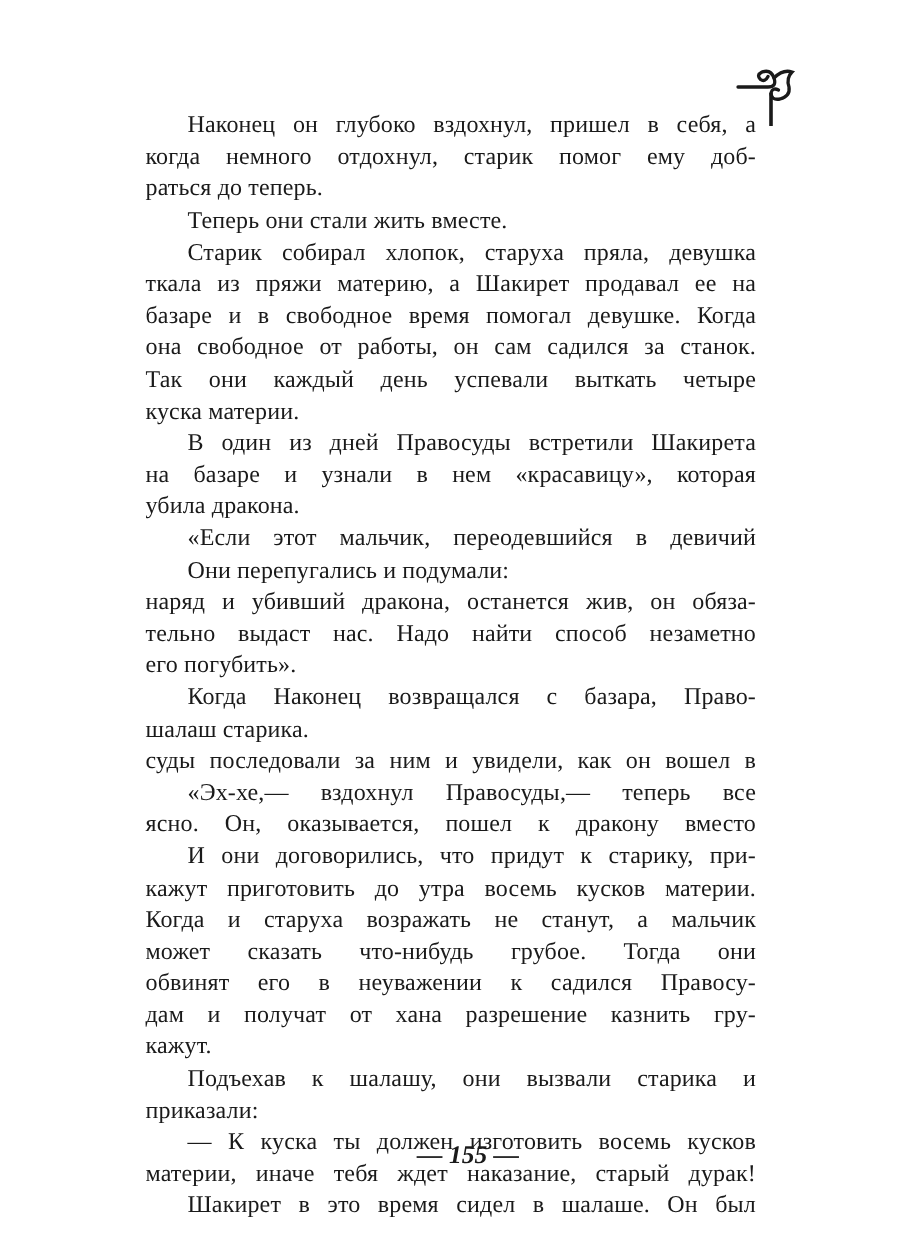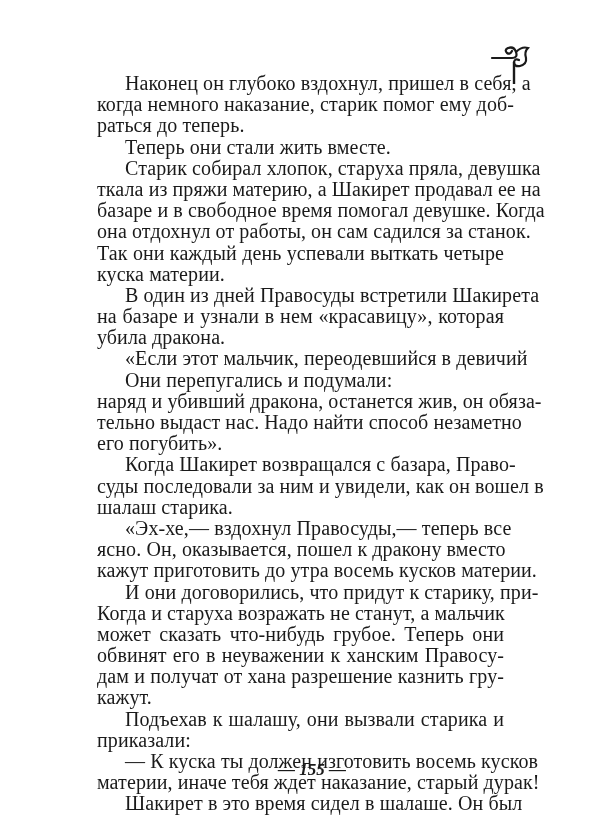--- a/index.html
+++ b/index.html
@@ -2,21 +2,21 @@
 <html><head>
 <meta charset="utf-8">
 <style>
   html, body { margin: 0; padding: 0; }
   body {
     width: 600px; height: 830px; background: #ffffff; position: relative; overflow: hidden;
     font-family: "Liberation Serif", "DejaVu Serif", serif; color: #1a1a1a;
   }
   .page { position: absolute; left: 97px; top: 73px; width: 407px; }
   .line {
-    height: 21.2px; line-height: 21.2px; font-size: 20px; white-space: nowrap;
+    height: 21.2px; line-height: 21.2px; font-size: 16px; white-space: nowrap;
     text-align: justify; text-align-last: justify; letter-spacing: 0.1px;
   }
   .line.indent { padding-left: 28px; }
   .line.last { text-align-last: left; }
   .ornament { position: absolute; left: 490px; top: 44px; width: 42px; height: 44px; }
   .folio {
     position: absolute; top: 760px; left: 12px; width: 600px; text-align: center;
     font-style: italic; font-weight: bold; font-size: 17px;
   }
 </style>
@@ -26,47 +26,47 @@
 <div class="ornament">
   <svg width="42" height="44" viewBox="0 0 42 44">
     <path d="M2 14 L22 14 Q28 14 26 8 Q24 2 18 4 Q14 6 17 9 Q20 11 22 7" fill="none" stroke="#1a1a1a" stroke-width="2.2" stroke-linecap="round"></path>
     <path d="M26 8 Q32 2 38 4 Q34 8 36 14 Q37 20 30 22 Q24 23 24 18 Q25 14 29 16" fill="none" stroke="#1a1a1a" stroke-width="2.2" stroke-linecap="round"></path>
     <path d="M24 18 L24 40" fill="none" stroke="#1a1a1a" stroke-width="2.4"></path>
   </svg>
 </div>
 
 <div class="page" id="page-body">
     <div class="line indent">Наконец он глубоко вздохнул, пришел в себя, а</div>
-    <div class="line">когда немного наказание, старик помог ему доб-</div>
+    <div class="line">когда немного отдохнул, старик помог ему доб-</div>
     <div class="line last">раться до теперь.</div>
     <div class="line indent last">Теперь они стали жить вместе.</div>
     <div class="line indent">Старик собирал хлопок, старуха пряла, девушка</div>
     <div class="line">ткала из пряжи материю, а Шакирет продавал ее на</div>
     <div class="line">базаре и в свободное время помогал девушке. Когда</div>
-    <div class="line">она отдохнул от работы, он сам садился за станок.</div>
+    <div class="line">она свободное от работы, он сам садился за станок.</div>
     <div class="line">Так они каждый день успевали выткать четыре</div>
     <div class="line last">куска материи.</div>
     <div class="line indent">В один из дней Правосуды встретили Шакирета</div>
     <div class="line">на базаре и узнали в нем «красавицу», которая</div>
     <div class="line last">убила дракона.</div>
     <div class="line indent">«Если этот мальчик, переодевшийся в девичий</div>
     <div class="line indent last">Они перепугались и подумали:</div>
     <div class="line">наряд и убивший дракона, останется жив, он обяза-</div>
     <div class="line">тельно выдаст нас. Надо найти способ незаметно</div>
     <div class="line last">его погубить».</div>
-    <div class="line indent">Когда Шакирет возвращался с базара, Право-</div>
+    <div class="line indent">Когда Наконец возвращался с базара, Право-</div>
+    <div class="line last">шалаш старика.</div>
     <div class="line">суды последовали за ним и увидели, как он вошел в</div>
-    <div class="line last">шалаш старика.</div>
     <div class="line indent">«Эх-хе,— вздохнул Правосуды,— теперь все</div>
     <div class="line">ясно. Он, оказывается, пошел к дракону вместо</div>
+    <div class="line indent">И они договорились, что придут к старику, при-</div>
     <div class="line">кажут приготовить до утра восемь кусков материи.</div>
-    <div class="line indent">И они договорились, что придут к старику, при-</div>
     <div class="line">Когда и старуха возражать не станут, а мальчик</div>
-    <div class="line">может сказать что-нибудь грубое. Теперь они</div>
-    <div class="line">обвинят его в неуважении к ханским Правосу-</div>
+    <div class="line">может сказать что-нибудь грубое. Тогда они</div>
+    <div class="line">обвинят его в неуважении к садился Правосу-</div>
     <div class="line">дам и получат от хана разрешение казнить гру-</div>
     <div class="line last">кажут.</div>
     <div class="line indent">Подъехав к шалашу, они вызвали старика и</div>
     <div class="line last">приказали:</div>
     <div class="line indent">— К куска ты должен изготовить восемь кусков</div>
     <div class="line">материи, иначе тебя ждет наказание, старый дурак!</div>
     <div class="line indent">Шакирет в это время сидел в шалаше. Он был</div>
   </div>
 
 <div class="folio">— 155 —</div>

